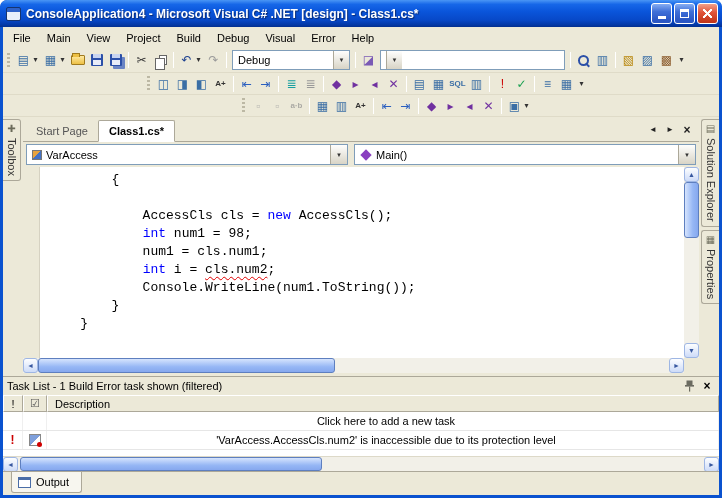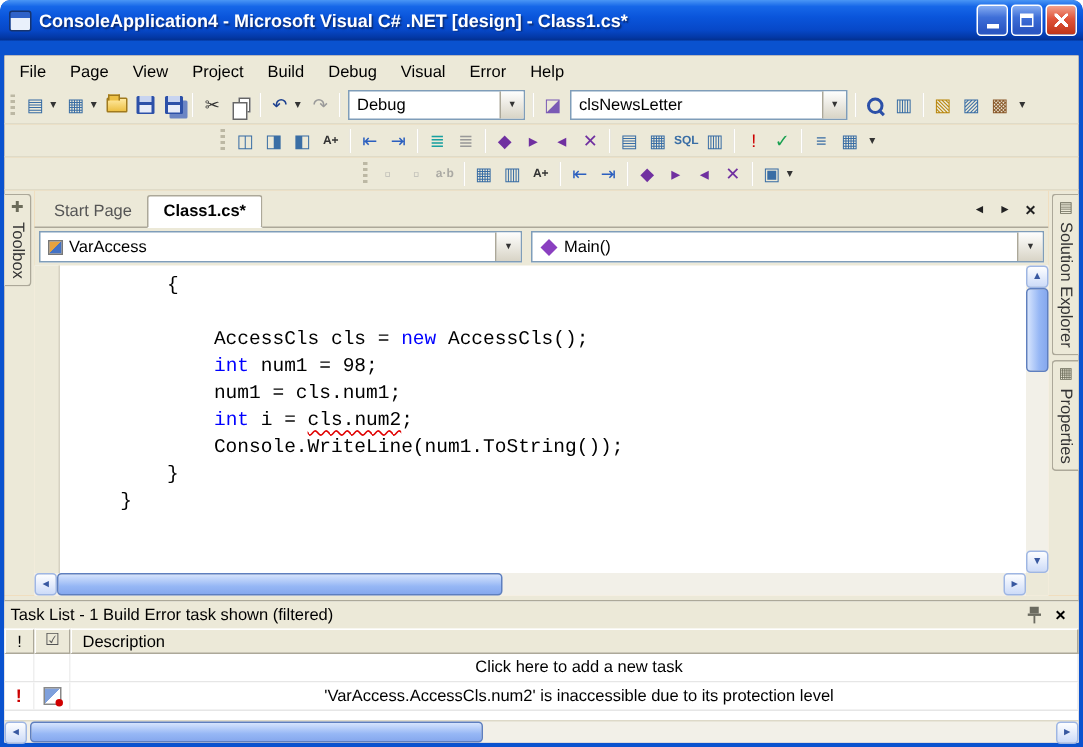--- a/index.html
+++ b/index.html
@@ -1,19 +1,19 @@
 <!DOCTYPE html>
 <html><head>
 <meta charset="utf-8">
 <style>
   *{margin:0;padding:0;box-sizing:border-box;}
   html,body{width:722px;height:498px;overflow:hidden;}
   body{font-family:"Liberation Sans","DejaVu Sans",sans-serif;font-size:11px;color:#000;background:#fff;}
 
-  .window{width:722px;height:498px;background:#0A52CF;border-radius:7px 7px 0 0;display:flex;flex-direction:column;overflow:hidden;gap:10px;}
+  .window{width:722px;height:498px;background:#0A52CF;border-radius:7px 7px 0 0;display:flex;flex-direction:column;overflow:hidden;}
   .titlebar{height:27px;flex:none;display:flex;align-items:center;gap:5px;padding:0 4px 0 6px;border-radius:7px 7px 0 0;
     background:linear-gradient(180deg,#4A96F5 0%,#1667E8 16%,#0A55DB 42%,#0748C8 74%,#0338A6 92%,#032F8E 100%);}
   .app-icon{width:15px;height:14px;flex:none;border:1px solid #16346F;border-radius:2px;
     background:linear-gradient(180deg,#2F62C8 0 35%,#E9F0FB 35%);}
   .title-text{flex:1;color:#fff;font-weight:bold;font-size:12px;white-space:nowrap;overflow:hidden;text-shadow:1px 1px 1px #0A2B72;}
   .tb-controls{display:flex;gap:2px;flex:none;}
   .tbtn{width:21px;height:21px;border:1px solid #FFF;border-radius:3px;display:flex;align-items:center;justify-content:center;
     background:linear-gradient(180deg,#86ADF2 0%,#3E6FD8 40%,#2B57C4 85%);}
   .tbtn.close{background:linear-gradient(180deg,#F2A08A 0%,#E0543A 45%,#BE3418 100%);}
   .tbtn i{display:block;}
@@ -153,21 +153,21 @@
         </span>
       <span class="tbtn close">
           <i class="gl-x"></i>
         </span>
     </span>
   </div>
 
   <div class="client">
     <div class="menubar" id="menubar">
         <span class="menu-item">File</span>
-        <span class="menu-item">Page</span>
+        <span class="menu-item">Main</span>
         <span class="menu-item">View</span>
         <span class="menu-item">Project</span>
         <span class="menu-item">Build</span>
         <span class="menu-item">Debug</span>
         <span class="menu-item">Visual</span>
         <span class="menu-item">Error</span>
         <span class="menu-item">Help</span>
       </div>
     <div class="toolbar row1" id="tb1">
         <span class="gripper"></span>
@@ -194,21 +194,20 @@
         <span class="tbi sm dd-arrow">▾</span>
         <span class="tbi" style="color: rgb(154, 154, 154);">↷</span>
         <span class="tb-sep"></span>
         <span class="tb-combo" style="width: 118px;">
           <span class="tb-combo-val">Debug</span>
           <span class="tb-combo-dd">▼</span>
         </span>
         <span class="tb-sep"></span>
         <span class="tbi" style="color: rgb(122, 90, 181);">◪</span>
         <span class="tb-combo" style="width: 185px;">
-          <span class="tb-combo-val">clsNewsLetter</span>
           <span class="tb-combo-dd">▼</span>
         </span>
         <span class="tb-sep"></span>
         <span class="tbi">
           <i class="ic-mag"></i>
         </span>
         <span class="tbi" style="color: rgb(58, 110, 165);">▥</span>
         <span class="tb-sep"></span>
         <span class="tbi" style="color: rgb(184, 134, 11);">▧</span>
         <span class="tbi" style="color: rgb(58, 110, 165);">▨</span>
@@ -382,15 +381,21 @@
       <div class="tl-filler"></div>
       <div class="tl-hsb">
         <span class="sb-btn">◄</span>
         <span class="htrack">
             <span class="hthumb tlthumb"></span>
           </span>
         <span class="sb-btn">►</span>
       </div>
     </div>
 
+    <div class="bottom-tabs">
+      <div class="btab">
+        <span class="bt-icon"></span>
+        <span>Output</span>
+      </div>
+    </div>
 
   </div>
 </div>
 
 </body></html>

